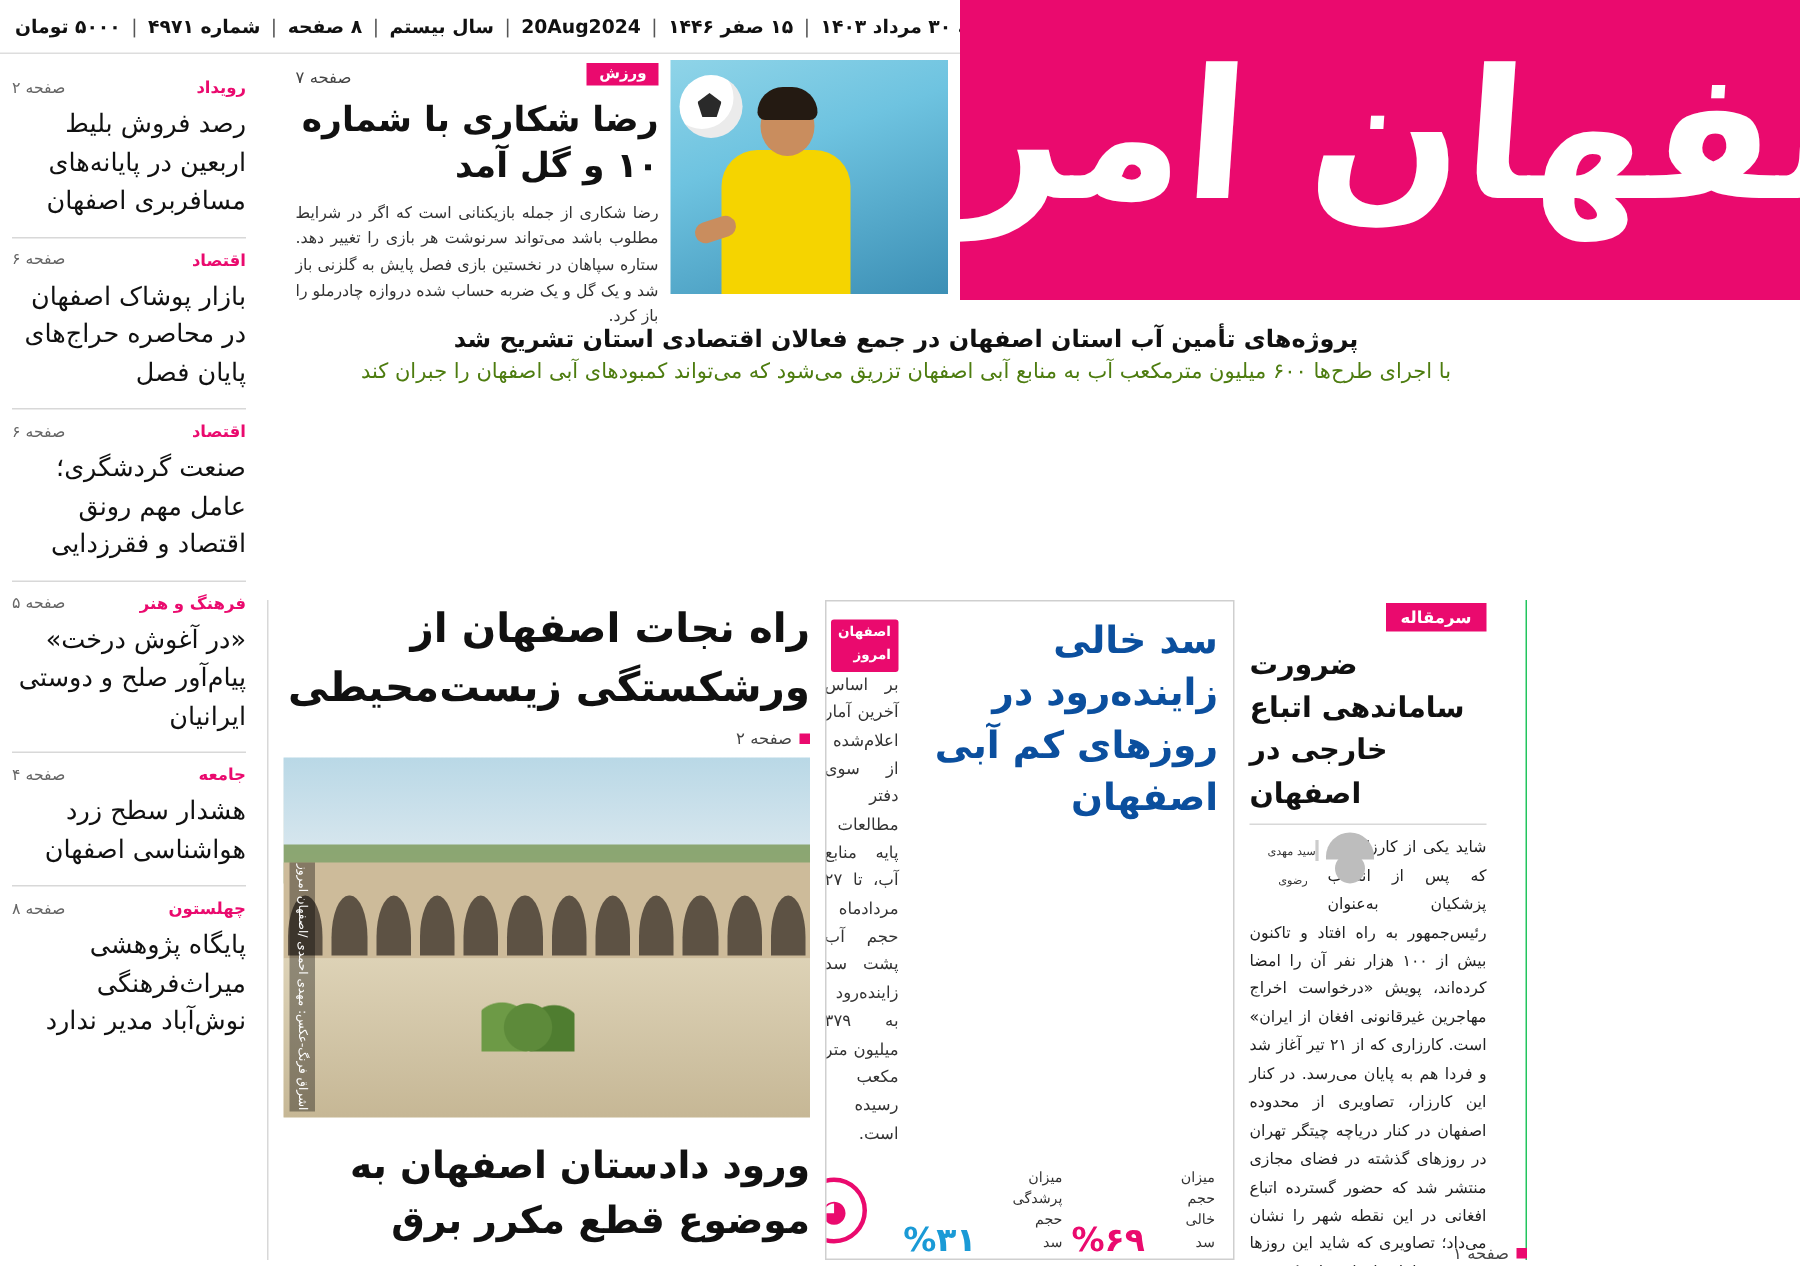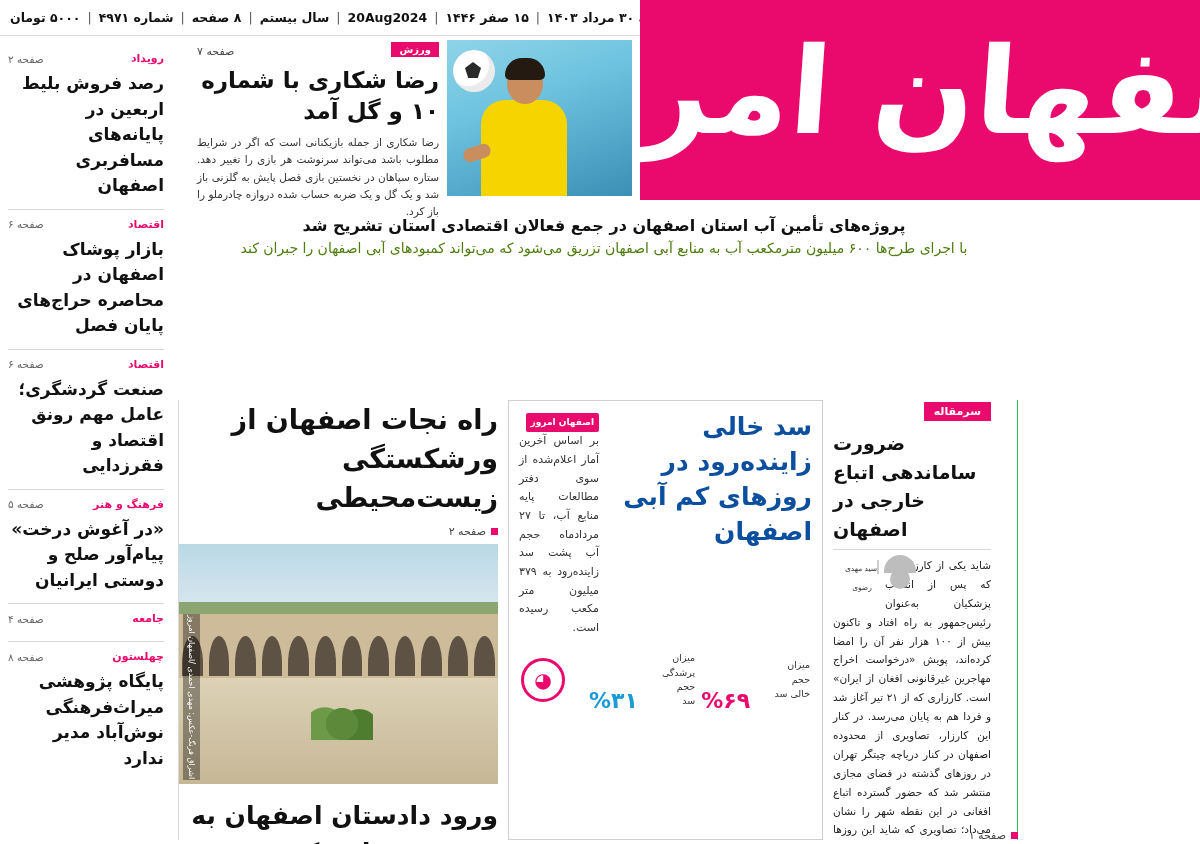--- a/index.html
+++ b/index.html
@@ -134,21 +134,21 @@
     border-left: 0;
   }
   .side-item { padding: 8px 0 10px 0; border-bottom: 1px solid #d8d8d8; }
   .side-item:last-child { border-bottom: none; }
   .side-head {
     display: flex; align-items: center; justify-content: space-between;
     font-size: 10.5px; color: #666; margin-bottom: 6px;
   }
   .side-kicker { color: #ea0a6e; font-weight: bold; font-size: 11px; }
   .side-title {
-    font-size: 17px; font-weight: bold; line-height: 1.5;
+    font-size: 17px; font-weight: normal; line-height: 1.5;
     color: #111; text-align: right;
   }
 
   
   .lead-block {
     position: absolute;
     top: 210px; right: 170px; left: 178px;
   }
   .lead-overline {
     font-size: 16px; font-weight: bold; color: #111;
@@ -169,22 +169,23 @@
   .row2 {
     position: absolute;
     top: 400px; right: 182px; left: 178px;
     height: 440px;
     display: flex; gap: 10px;
     flex-direction: row-reverse;
   }
 
   
   .env-col {
-    width: 320px; flex: none;
+    width: 362px; flex: none;
     border-left: 1px solid #d8d8d8;
+    padding-left: 10px;
   }
   .env-title {
     font-size: 27px; font-weight: bold; line-height: 1.45;
     color: #111; text-align: right;
   }
   .ref-line {
     font-size: 11px; color: #444; padding: 8px 0 6px;
     display: flex; align-items: center; gap: 5px;
   }
   .ref-dot { width: 7px; height: 7px; background: #ea0a6e; display: inline-block; }
@@ -380,20 +381,21 @@
         <span class="side-kicker">فرهنگ و هنر</span>
         <span>صفحه ۵</span>
       </div>
       <div class="side-title">«در آغوش درخت» پیام‌آور صلح و دوستی ایرانیان</div>
     </div>
     <div class="side-item">
       <div class="side-head">
         <span class="side-kicker">جامعه</span>
         <span>صفحه ۴</span>
       </div>
+      <div class="side-title">هشدار سطح زرد هواشناسی اصفهان</div>
     </div>
     <div class="side-item">
       <div class="side-head">
         <span class="side-kicker">چهلستون</span>
         <span>صفحه ۸</span>
       </div>
       <div class="side-title">پایگاه پژوهشی میراث‌فرهنگی نوش‌آباد مدیر ندارد</div>
     </div>
 
   </div>

